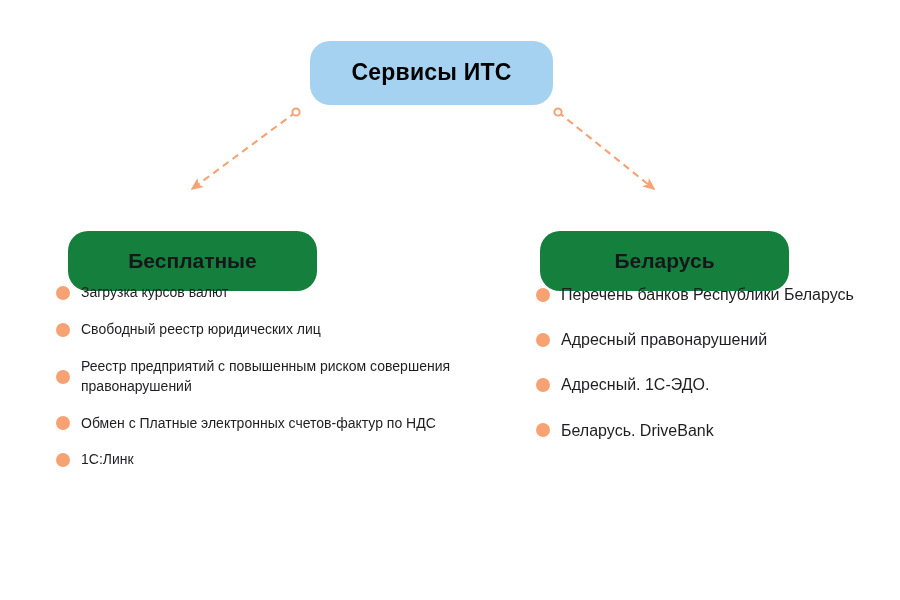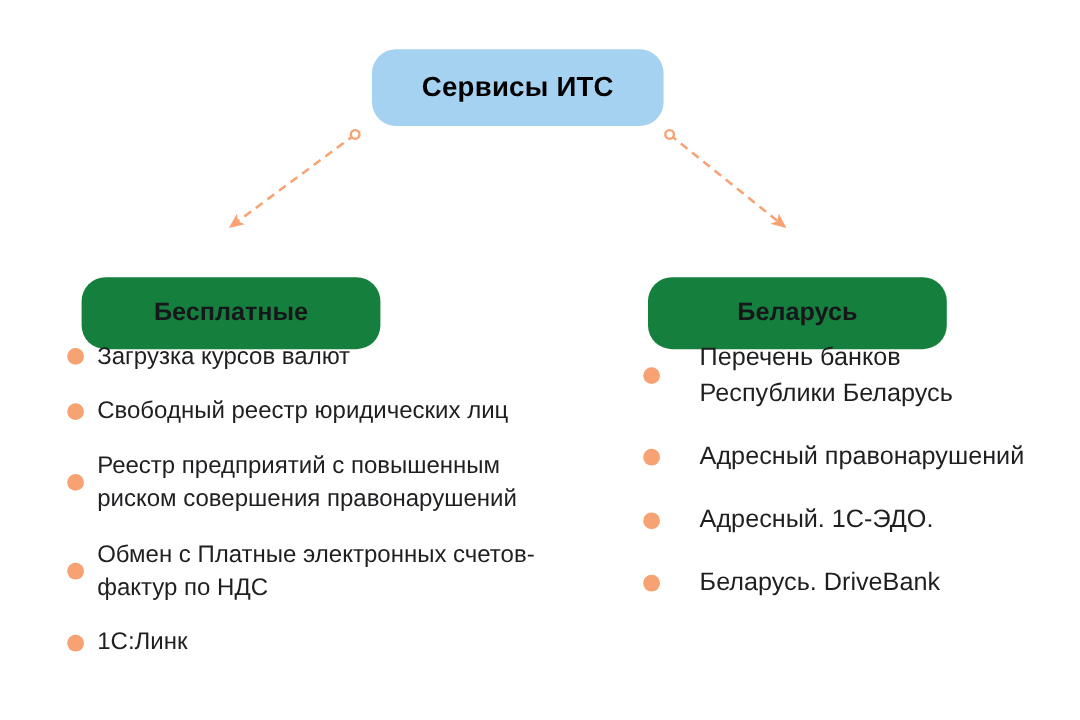--- a/index.html
+++ b/index.html
@@ -113,29 +113,28 @@
   .bullet {
     flex: 0 0 auto;
     width: 14px;
     height: 14px;
     border-radius: 50%;
     background: #f6a273;
     margin-right: 11px;
   }
 
   .svc-text {
-    font-size: 20px;
+    font-size: 14px;
     line-height: 1.42;
     color: #1f1f22;
     font-weight: normal;
   }
   .svc-list.right .svc-text {
-    font-size: 21px;
+    font-size: 16px;
     line-height: 1.45;
-    margin-left: 22px;
   }
 </style>
 </head>
 <body>
 
 <div class="canvas">
 
   <svg class="connectors" viewBox="0 0 900 600" width="900" height="600" xmlns="http://www.w3.org/2000/svg">
     <defs>
       <marker id="arrowhead" markerWidth="7" markerHeight="7" refX="5.2" refY="3" orient="auto" markerUnits="strokeWidth">

